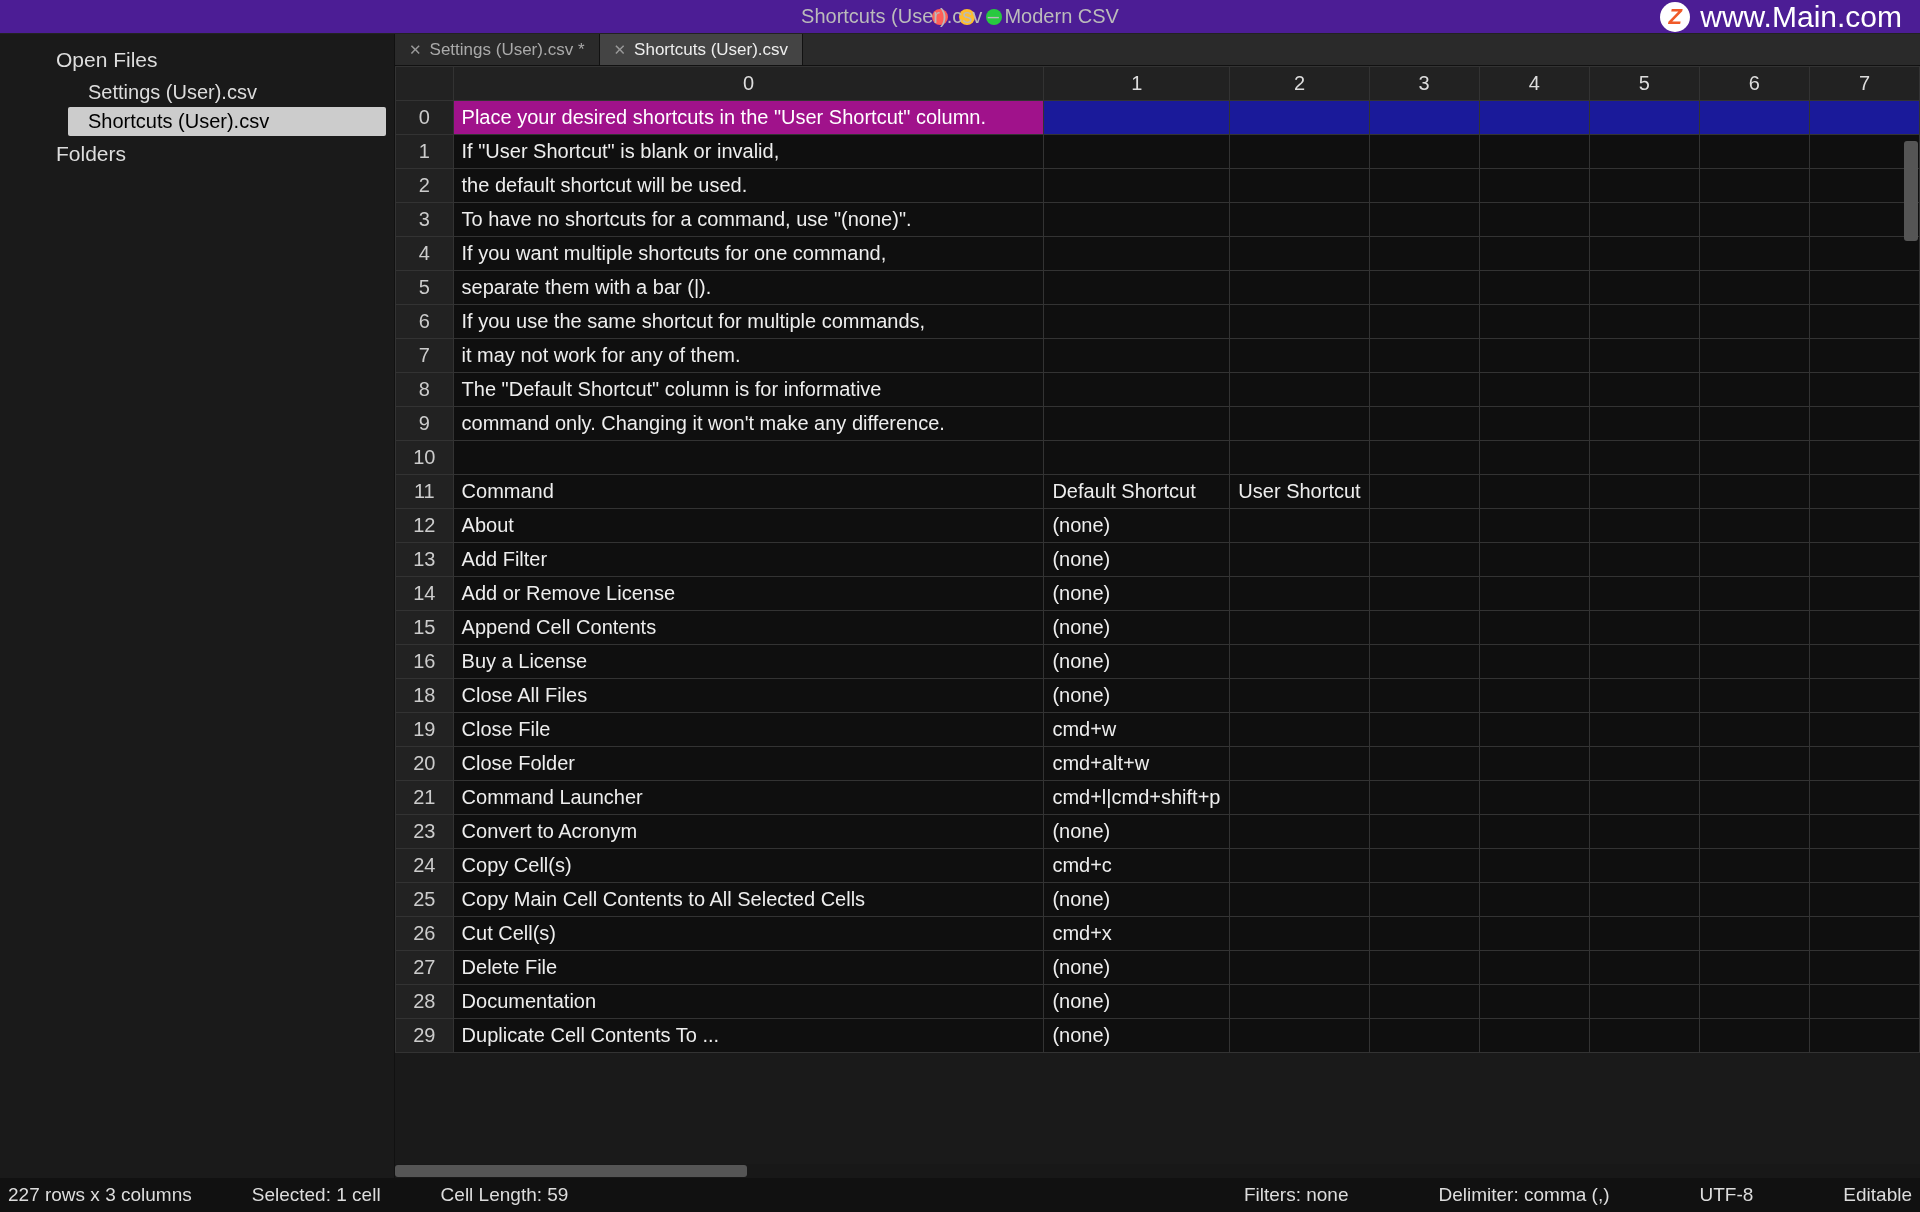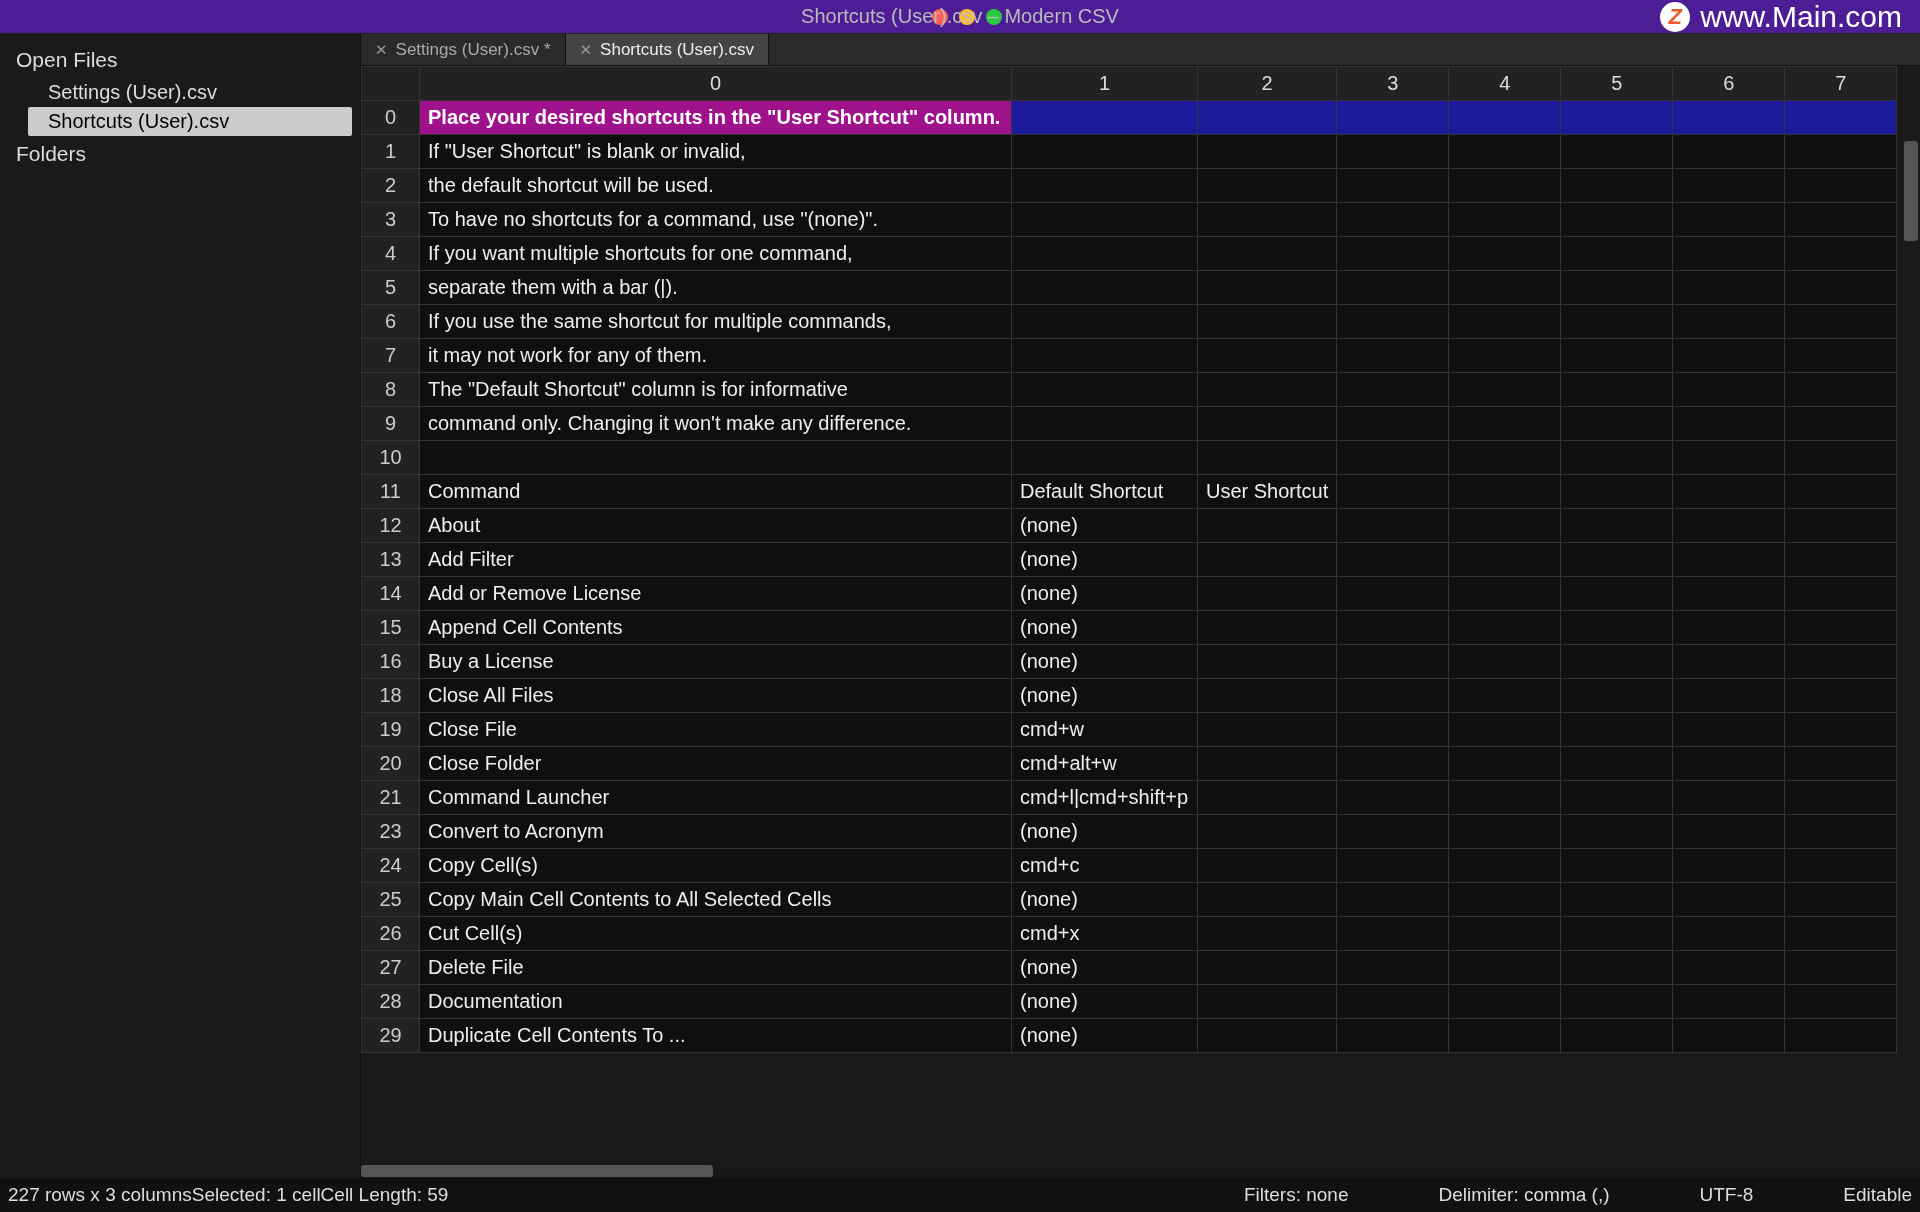--- a/index.html
+++ b/index.html
@@ -53,24 +53,25 @@
   width: 30px; height: 30px; border-radius: 50%;
   background: #fff; color: #f05a28;
   display: flex; align-items: center; justify-content: center;
   font-weight: bold; font-style: italic; font-size: 22px;
 }
 .main {
   display: flex;
   height: calc(100% - 34px - 34px);
 }
 .sidebar {
-  width: 361px;
+  width: 395px;
   background: #1a1a1a;
   border-right: 1px solid #111;
   padding-top: 8px;
+  padding-left: 40px;
 }
 .side-section {
   color: #ddd;
   font-size: 21px;
   padding: 6px 16px;
 }
 .side-item {
   color: #ddd;
   font-size: 20px;
   padding: 3px 16px 3px 48px;
@@ -145,21 +146,21 @@
   text-align: center;
   width: 58px;
   color: #ccc;
 }
 .grid .col0 { width: 592px; }
 .grid .col1 { width: 186px; }
 .grid .colr { width: 112px; }
 .cell-selected {
   background: #a0128b !important;
   color: #fff !important;
-  font-weight: bold;
+  font-weight: normal;
 }
 .row0-blank {
   background: #1a1a9a !important;
 }
 .hscroll-track {
   height: 14px;
   background: #181818;
   position: relative;
 }
 .hscroll-thumb {
@@ -172,20 +173,21 @@
   top: 1px;
 }
 .statusbar {
   height: 34px;
   background: #111;
   color: #ddd;
   display: flex;
   align-items: center;
   font-size: 19px;
   padding: 0 8px;
+  gap: 60px;
 }
 .status-right {
   margin-left: auto;
   display: flex;
   gap: 90px;
 }
 .vscroll {
   position: absolute;
   right: 2px;
   top: 75px;

